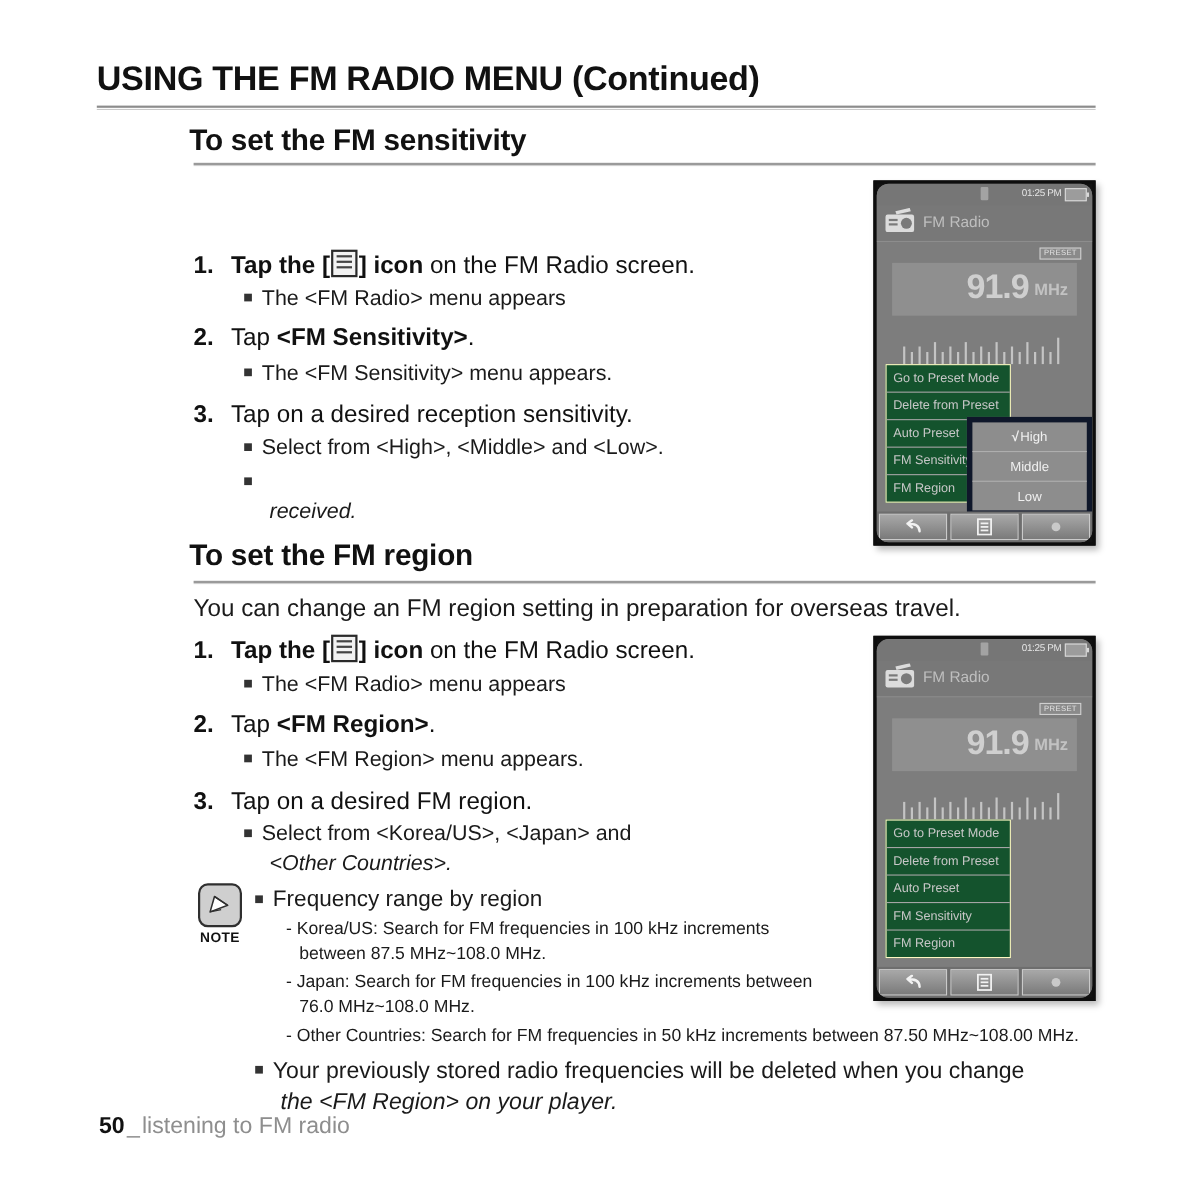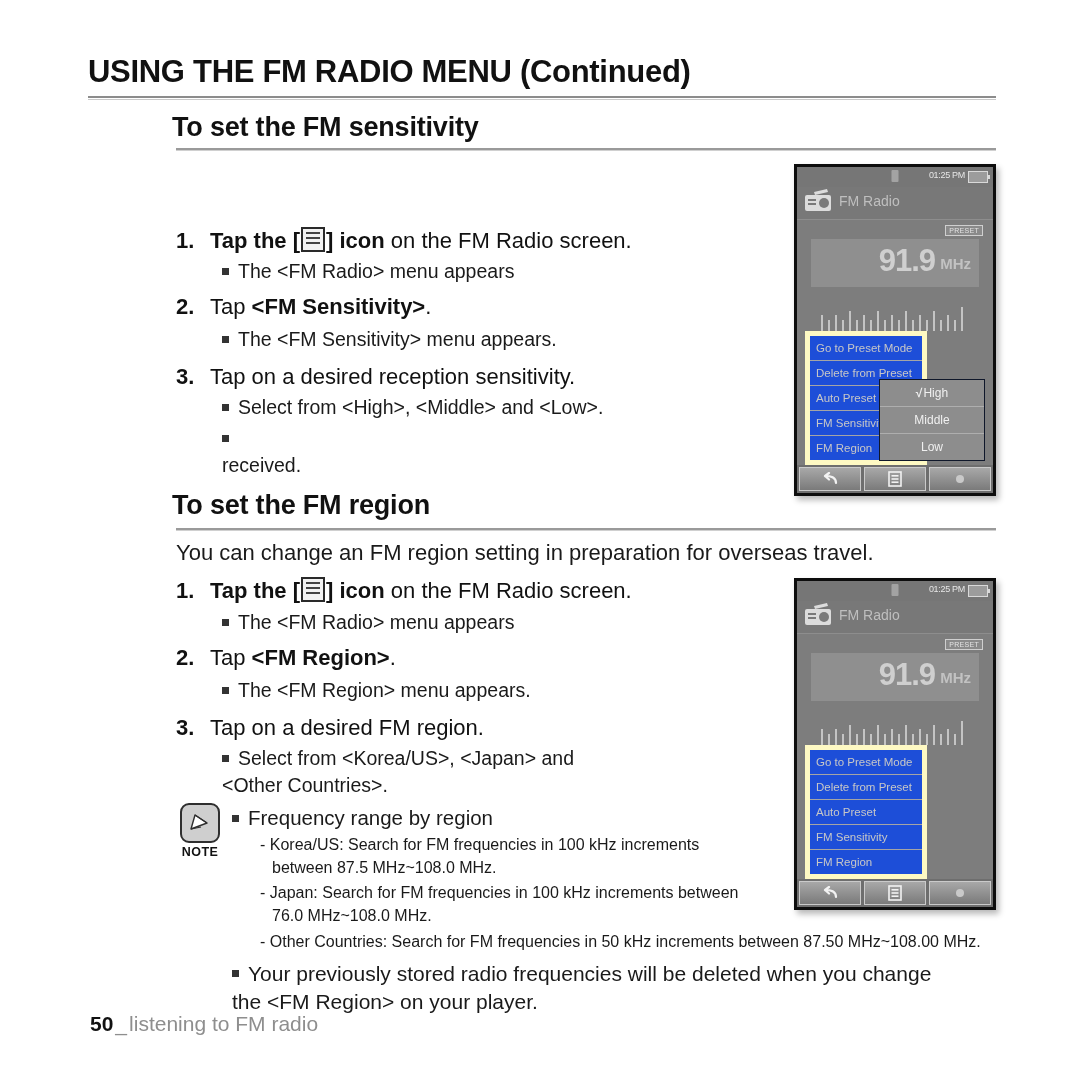--- a/index.html
+++ b/index.html
@@ -45,21 +45,21 @@
     position:absolute;left:0;top:0;font-weight:bold;width:30px;
   }
   .step .body{margin-left:34px;display:block;}
   .bullet{
     position:absolute;font-size:19.5px;line-height:27px;color:#1a1a1a;
   }
   .bullet .sq{
     display:inline-block;width:7px;height:7px;background:#333;
     vertical-align:middle;margin-right:9px;margin-bottom:3px;
   }
-  .bullet .cont{display:block;margin-left:0;}
+  .bullet .cont{display:block;margin-left:23px;font-style:italic;}
   b{font-weight:bold;}
 
   
   .inline-menu-icon{
     display:inline-block;vertical-align:-4px;
     width:20px;height:21px;border:2px solid #2a2a2a;
     background:#f2f2f2;position:relative;margin:0 1px;
   }
   .inline-menu-icon i{
     position:absolute;left:3px;right:3px;height:2px;background:#444;
@@ -100,20 +100,21 @@
   .device{
     position:absolute;
     background:#111;
     border:3px solid #0d0d0d;
     box-shadow:3px 4px 6px rgba(0,0,0,.28);
   }
   .dev-screen{
     position:absolute;inset:0;
     background:#7d7d7d;
     overflow:hidden;
+    border-radius:11px;
   }
   .statusbar{
     position:absolute;left:0;right:0;top:0;height:20px;
     background:#767676;
   }
   .sb-bt{
     position:absolute;left:50%;transform:translateX(-50%);top:3px;
     width:7px;height:12px;background:#a3a3a3;border-radius:1px;
   }
   .sb-time{
@@ -154,32 +155,32 @@
   .freq-unit{
     position:absolute;right:8px;top:16px;font-size:15px;color:#c2c2c2;
     font-weight:bold;
   }
   .scale{
     position:absolute;left:24px;right:18px;top:138px;height:26px;
   }
   .scale i{position:absolute;bottom:0;width:2px;background:#c4c4c4;}
   .menu-panel{
     position:absolute;left:8px;top:164px;width:112px;
-    background:#1d4ed8;border:5px solid #fef9c3;
+    background:#14532d;border:1px solid #fef9c3;
   }
   .menu-panel .mi{
     height:24px;line-height:24px;padding-left:6px;
     font-size:11.5px;color:#c7c7c7;
     border-bottom:1px solid #a5a5a5;
     white-space:nowrap;overflow:hidden;
   }
   .menu-panel .mi:last-child{border-bottom:none;}
   .submenu{
     position:absolute;left:82px;top:212px;width:104px;
-    background:#8d8d8d;border:1px solid #0f172a;
+    background:#8d8d8d;border:5px solid #0f172a;
   }
   .submenu .si{
     height:26px;line-height:26px;
     font-size:12px;color:#f0f0f0;text-align:center;
     border-bottom:1px solid #aeaeae;white-space:nowrap;
   }
   .submenu .si:last-child{border-bottom:none;}
   .submenu .si .chk{
     font-weight:bold;margin-right:1px;
   }

